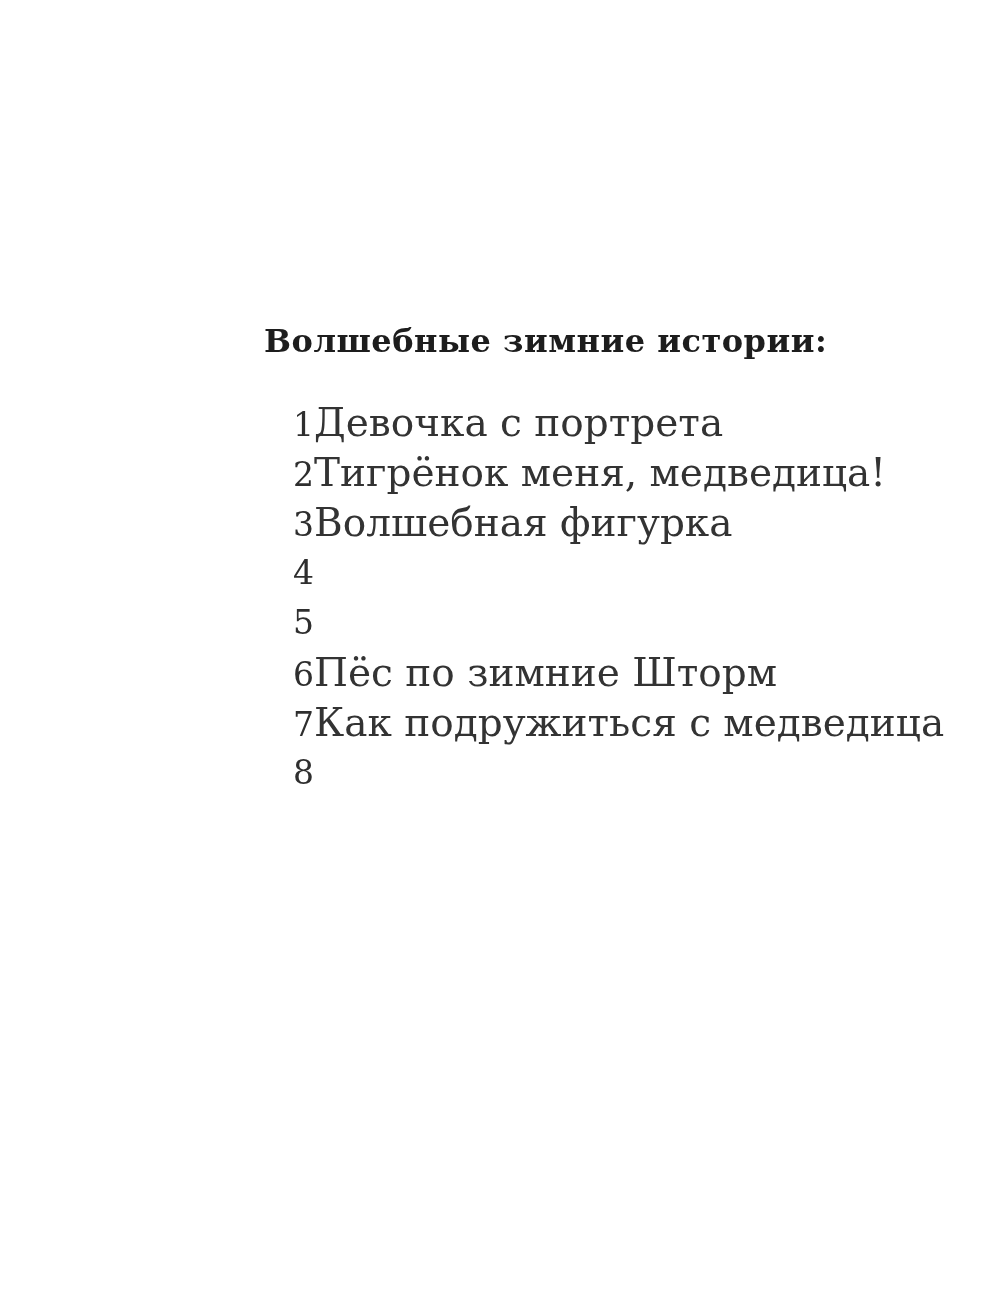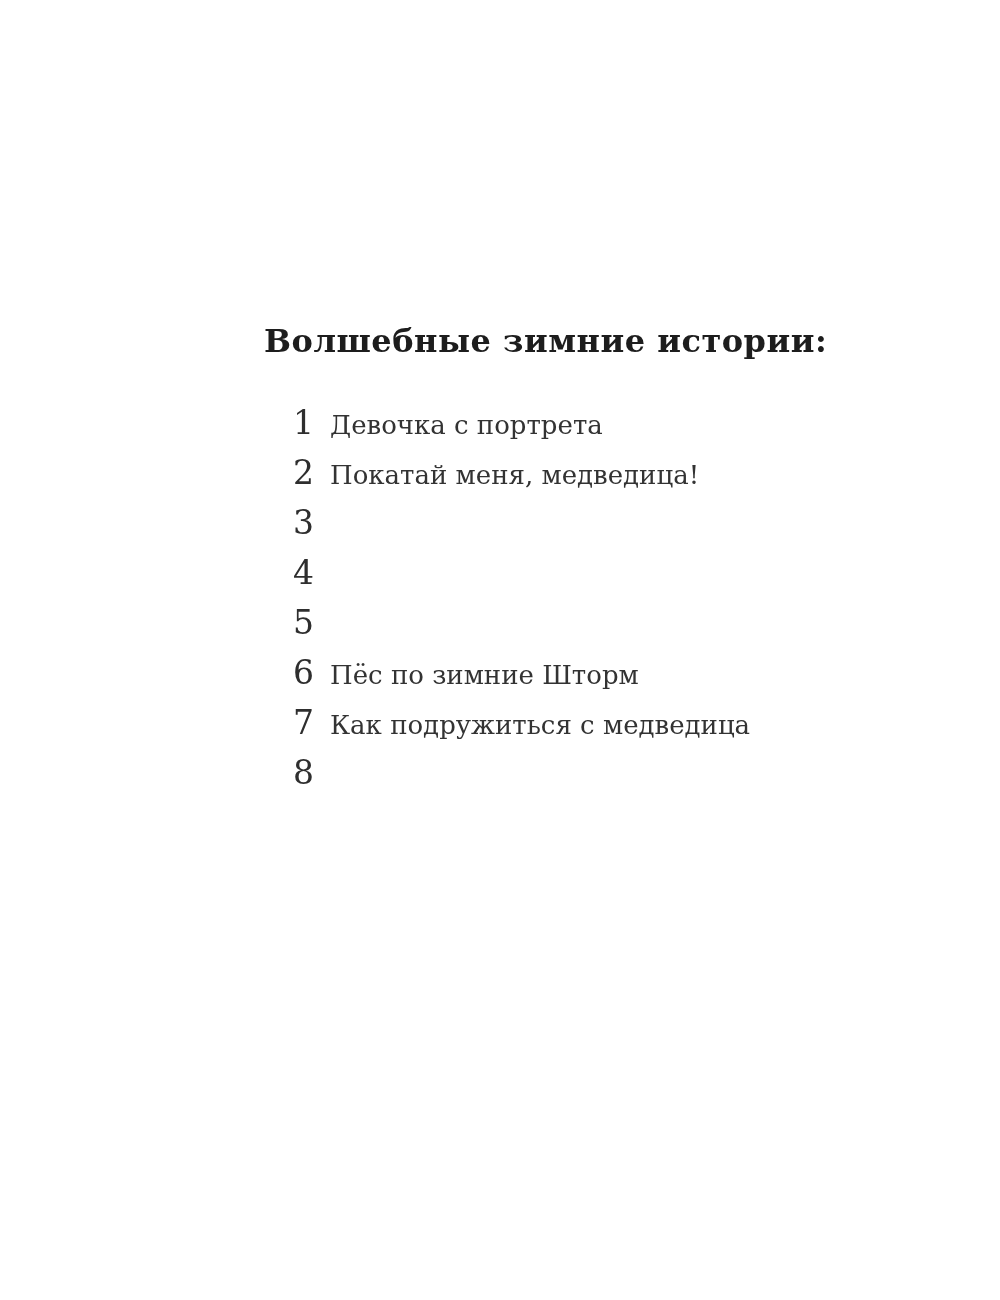--- a/index.html
+++ b/index.html
@@ -43,46 +43,46 @@
   .toc-num {
     display: inline-block;
     width: 50px;
     text-align: right;
     font-size: 33px;
     color: #2e2e2e;
     flex: 0 0 50px;
   }
   .toc-item-title {
     display: inline-block;
-    margin-left: 16px;
-    font-size: 26px;
+    font-size: 39px;
     color: #333333;
   }
 </style>
 </head>
 <body>
 
 <div class="page">
 
   <div class="toc-title">Волшебные зимние истории:</div>
 
   <div class="toc-list">
 
     <div class="toc-row">
       <span class="toc-num">1</span>
       <span class="toc-item-title">Девочка с портрета</span>
     </div>
 
     <div class="toc-row">
       <span class="toc-num">2</span>
-      <span class="toc-item-title">Покатай меня, медведица!</span>
+      <span class="toc-item-title">Тигрёнок меня, медведица!</span>
     </div>
 
     <div class="toc-row">
       <span class="toc-num">3</span>
+      <span class="toc-item-title">Волшебная фигурка</span>
     </div>
 
     <div class="toc-row">
       <span class="toc-num">4</span>
     </div>
 
     <div class="toc-row">
       <span class="toc-num">5</span>
     </div>
 

